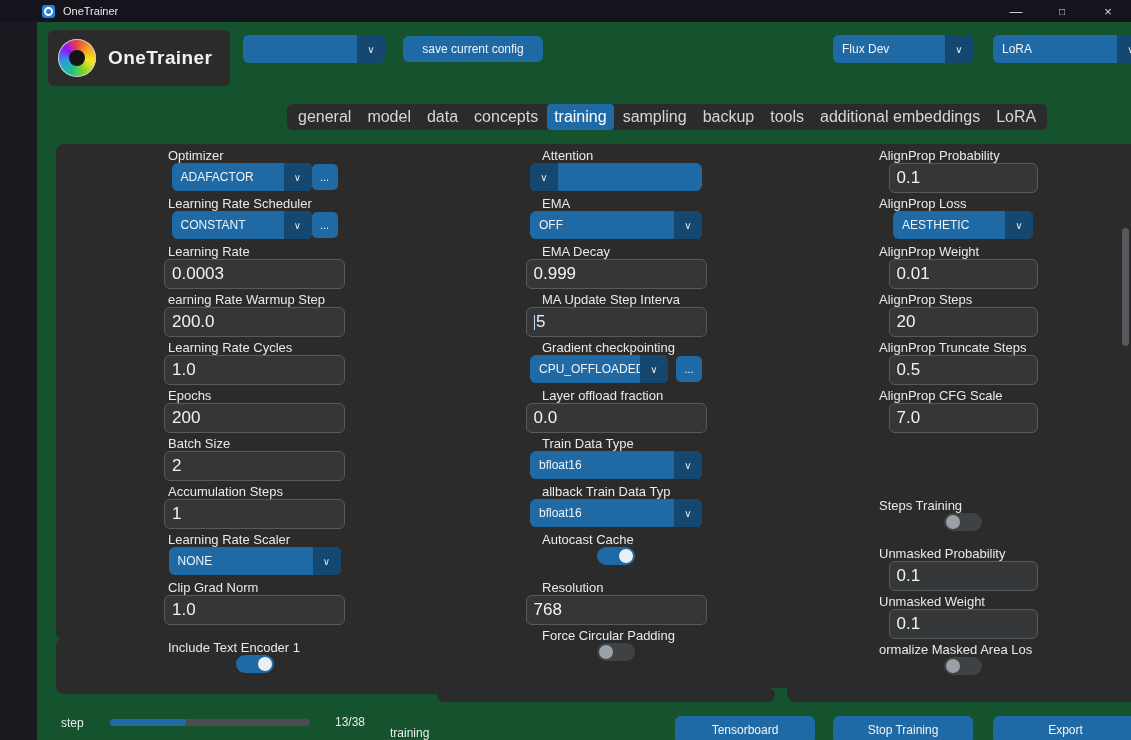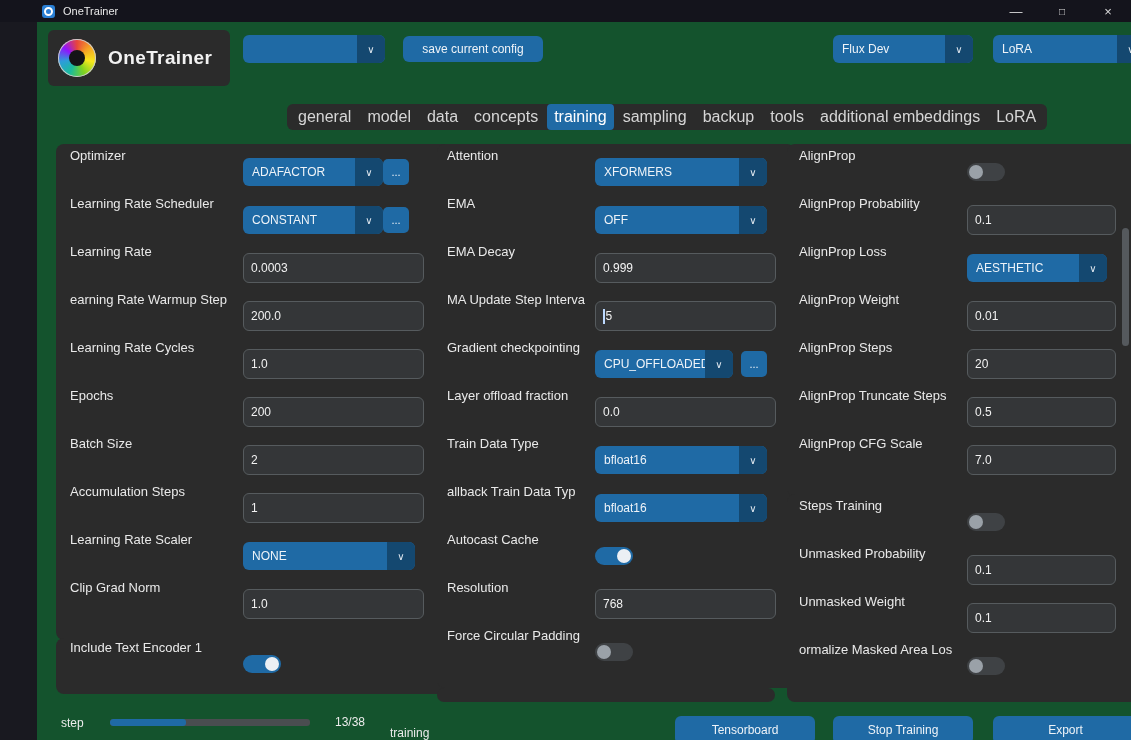--- a/index.html
+++ b/index.html
@@ -49,29 +49,29 @@
 
   
   .panel{position:absolute;background:#2b2b2b;border-radius:8px;}
   #p1 {left:56px; top:144px;width:369px;height:488px;padding:4px 14px;}
   #p1b{left:56px; top:638px;width:369px;height:52px; padding:2px 14px;}
   #p2 {left:437px;top:144px;width:338px;height:536px;padding:4px 10px;}
   #p2b{left:437px;top:688px;width:338px;height:14px;}
   #p3 {left:787px;top:144px;width:328px;height:344px;padding:4px 12px;}
   #p3b{left:787px;top:494px;width:328px;height:200px;padding:4px 12px;}
 
-  .row{height:48px;display:flex;}
+  .row{height:48px;display:flex;align-items:center;flex-direction:column;}
   .lbl{font-size:13px;color:#e9e9e9;white-space:nowrap;overflow:hidden;flex:0 0 auto;}
   .c1 .lbl{width:173px;}
   .c2 .lbl{width:148px;}
   .c3 .lbl{width:168px;}
   .ctrl{display:flex;align-items:center;}
 
   .entry{height:28px;background:#343638;border:1.5px solid #565b5e;border-radius:6px;
-         display:flex;align-items:center;padding-left:7px;font-size:12px;color:#f2f2f2;white-space:nowrap;overflow:hidden;}
+         display:flex;align-items:center;padding-left:7px;font-size:17px;color:#f2f2f2;white-space:nowrap;overflow:hidden;}
   .w172{width:172px;} .w140{width:140px;} .w138{width:138px;}
   .more{width:26px;height:26px;border-radius:5px;background:#1f6aa5;color:#eef3f8;font-size:11px;
         display:flex;align-items:center;justify-content:center;flex:0 0 auto;}
   .caret{width:1.5px;height:15px;background:#bcd9ff;margin-right:1px;flex:0 0 auto;}
 
   .switch{width:38px;height:18px;border-radius:9px;position:relative;flex:0 0 auto;}
   .switch.on{background:#1f6aa5;}
   .switch.on::after{content:"";position:absolute;right:2px;top:2px;width:14px;height:14px;border-radius:50%;background:#ebeff4;}
   .switch.off{background:#3f4245;}
   .switch.off::after{content:"";position:absolute;left:2px;top:2px;width:14px;height:14px;border-radius:50%;background:#9aa1a8;}
@@ -237,21 +237,20 @@
           <div class="switch on"></div>
         </div>
     </div>
   </div>
 
   <div class="panel c2" id="p2">
     <div class="row">
       <span class="lbl">Attention</span>
       <div class="ctrl">
         <div class="dd w172">
-          <span class="val">XFORMERS</span>
           <span class="arrow">∨</span>
         </div>
       </div>
     </div>
     <div class="row">
       <span class="lbl">EMA</span>
       <div class="ctrl">
         <div class="dd w172">
           <span class="val">OFF</span>
           <span class="arrow">∨</span>
@@ -328,26 +327,20 @@
     <div class="row">
       <span class="lbl">Force Circular Padding</span>
       <div class="ctrl">
           <div class="switch off"></div>
         </div>
     </div>
   </div>
   <div class="panel c2" id="p2b"></div>
 
   <div class="panel c3" id="p3">
-    <div class="row">
-      <span class="lbl">AlignProp</span>
-      <div class="ctrl">
-          <div class="switch off"></div>
-        </div>
-    </div>
     <div class="row">
       <span class="lbl">AlignProp Probability</span>
       <div class="ctrl">
           <div class="entry w140">
         <span>0.1</span>
           </div>
         </div>
     </div>
     <div class="row">
       <span class="lbl">AlignProp Loss</span>

